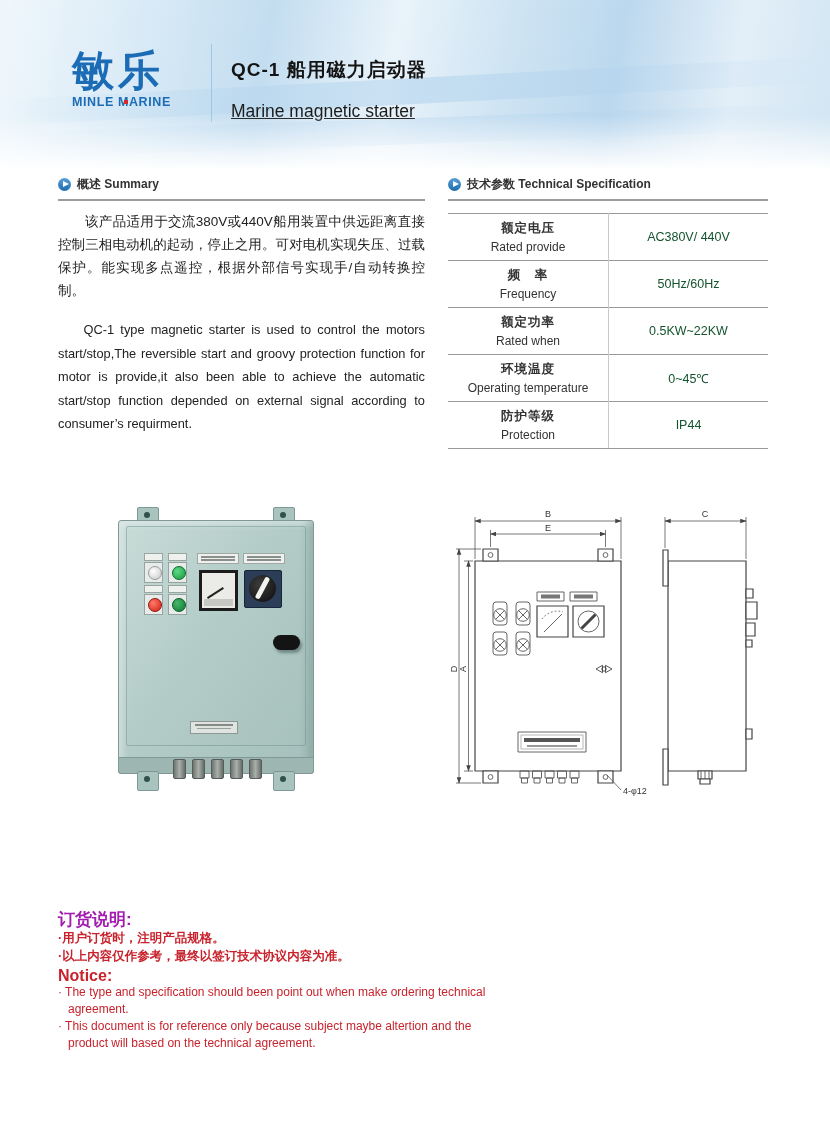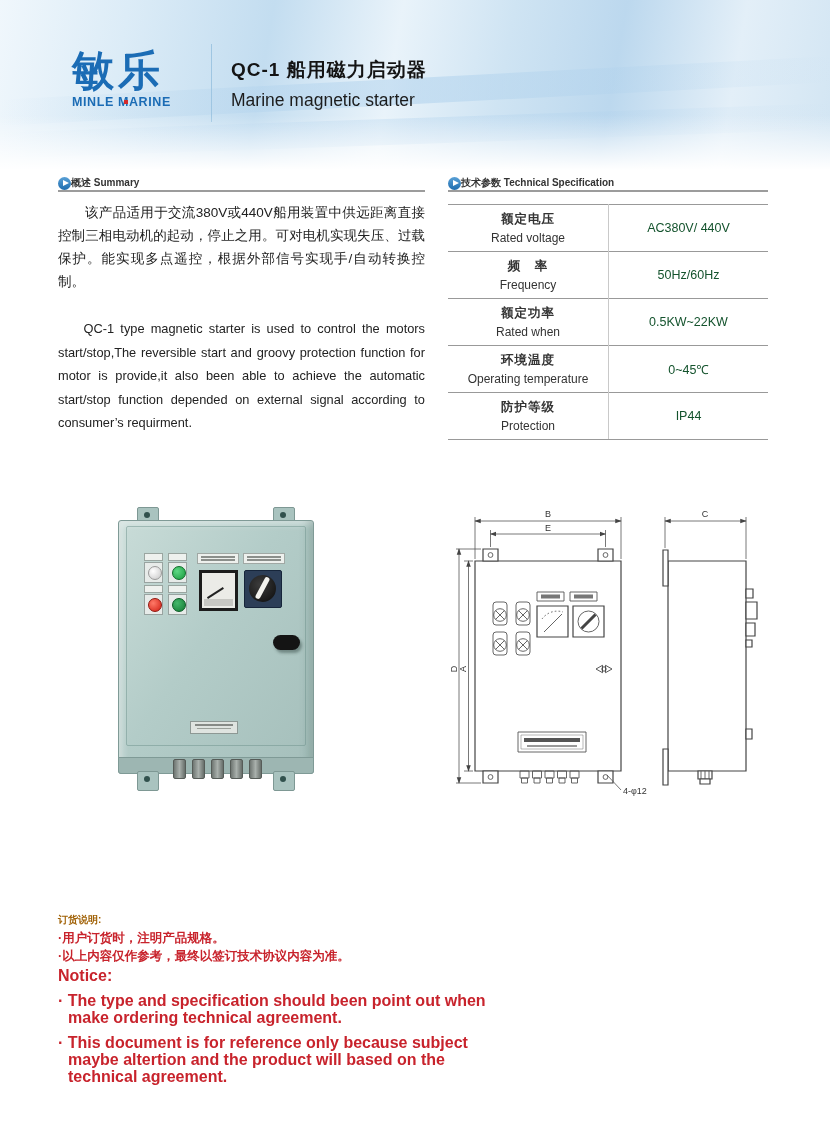--- a/index.html
+++ b/index.html
@@ -16,34 +16,34 @@
        background:linear-gradient(100deg,rgba(255,255,255,0),rgba(173,208,236,.55),rgba(255,255,255,0));}
   .s1{top:78px;transform:rotate(-3deg);}
   .s2{top:118px;transform:rotate(-2deg);opacity:.7;}
   .logo{position:absolute;left:72px;top:50px;}
   .logo-cn{font-size:42px;line-height:42px;font-weight:bold;color:#1b6cb5;letter-spacing:4px;}
   .logo-en{font-size:12.5px;font-weight:bold;color:#1b6cb5;letter-spacing:.6px;margin-top:3px;position:relative;}
   .logo-red-dot{position:absolute;left:52px;top:5px;width:4px;height:4px;background:#d42a2a;}
   .hdr-divider{position:absolute;left:211px;top:44px;width:1px;height:78px;background:#9fc6e2;}
   .titles{position:absolute;left:231px;top:57px;}
   .title-cn{font-size:19px;font-weight:bold;color:#141414;letter-spacing:1px;}
-  .title-en{font-size:17.5px;color:#1c1c1c;margin-top:7px;}
-
-  
-  .sec-head{display:flex;align-items:center;font-size:10px;font-weight:700;
-            color:#333;border-bottom:2px solid #9c9c9c;}
+  .title-en{font-size:17.5px;color:#1c1c1c;margin-top:18px;text-decoration:underline;}
+
+  
+  .sec-head{display:flex;align-items:center;gap:6px;font-size:12px;font-weight:700;
+            color:#333;padding-bottom:6px;border-bottom:2px solid #9c9c9c;}
   .play-icon{width:13px;height:13px;border-radius:50%;flex:0 0 13px;position:relative;
              background:linear-gradient(180deg,#59a0d6,#1d6cae);}
   .play-icon::after{content:"";position:absolute;left:4.5px;top:3.2px;width:0;height:0;
              border-left:6px solid #fff;border-top:3.4px solid transparent;border-bottom:3.4px solid transparent;}
 
   
   .summary{position:absolute;left:58px;top:176px;width:367px;}
   .para-cn{margin:9px 0 0;font-size:13.5px;line-height:23px;color:#222;text-align:justify;text-indent:2em;}
-  .para-en{margin:24px 0 0;font-size:12.8px;line-height:23.5px;color:#222;text-align:justify;text-indent:2em;}
+  .para-en{margin:16px 0 0;font-size:12.8px;line-height:23.5px;color:#222;text-align:justify;text-indent:2em;}
 
   
   .specs{position:absolute;left:448px;top:176px;width:320px;}
   .spec-table{width:100%;border-collapse:collapse;margin-top:12px;}
   .spec-table td{border-top:1.5px solid #999;padding:6px 4px;height:33px;}
   .spec-table tr:last-child td{border-bottom:1.5px solid #999;}
   .spec-table td.label{width:152px;border-right:1px solid #c9c9c9;text-align:center;}
   .spec-table td.value{text-align:center;font-size:12.5px;color:#14532d;}
   .lbl-cn{font-size:12.5px;font-weight:700;color:#333;letter-spacing:1px;font-family:Liberation Mono, monospace;}
   .lbl-en{font-size:12px;color:#333;margin-top:3px;}
@@ -98,26 +98,26 @@
   
   .drawing{position:absolute;left:450px;top:503px;}
   .drawing line,.drawing rect,.drawing circle,.drawing path,.drawing polygon{vector-effect:non-scaling-stroke;}
   .dim{stroke:#555;stroke-width:.8;}
   .solid{stroke:#444;stroke-width:1.2;fill:#fff;}
   .thin{stroke:#555;stroke-width:.9;fill:none;}
   .dtext{font-size:9px;fill:#333;font-family:"Liberation Sans",sans-serif;}
 
   
   .ordering{position:absolute;left:58px;top:911px;width:438px;}
-  .ord-head-cn{color:#a16207;font-weight:700;font-size:10px;line-height:18px;}
+  .ord-head-cn{color:#a21caf;font-weight:700;font-size:17px;line-height:18px;}
   .ord-item-cn{color:#c8232c;font-weight:700;font-size:12.5px;line-height:18px;
                padding-left:11px;text-indent:-11px;}
   .ord-head-en{color:#c8232c;font-weight:600;font-size:16px;line-height:17px;margin-top:2px;}
-  .ord-item-en{color:#c8232c;font-weight:700;font-size:16px;line-height:17px;
-               padding-left:10px;text-indent:-10px;margin-top:8px;}
+  .ord-item-en{color:#c8232c;font-weight:400;font-size:12px;line-height:17px;
+               padding-left:10px;text-indent:-10px;}
 </style>
 </head>
 <body>
 
 <div class="page">
 
   <div class="hdr">
     <div class="hdr-streak s1"></div>
     <div class="hdr-streak s2"></div>
     <div class="logo">
@@ -146,21 +146,21 @@
   <section class="specs">
     <div class="sec-head">
       <span class="play-icon"></span>
       <span>技术参数 Technical Specification</span>
     </div>
     <table class="spec-table">
       <tbody>
         <tr>
           <td class="label">
             <div class="lbl-cn">额定电压</div>
-            <div class="lbl-en">Rated voltage</div>
+            <div class="lbl-en">Rated provide</div>
           </td>
           <td class="value">AC380V/ 440V</td>
         </tr>
         <tr>
           <td class="label">
             <div class="lbl-cn">频　率</div>
             <div class="lbl-en">Frequency</div>
           </td>
           <td class="value">50Hz/60Hz</td>
         </tr>

